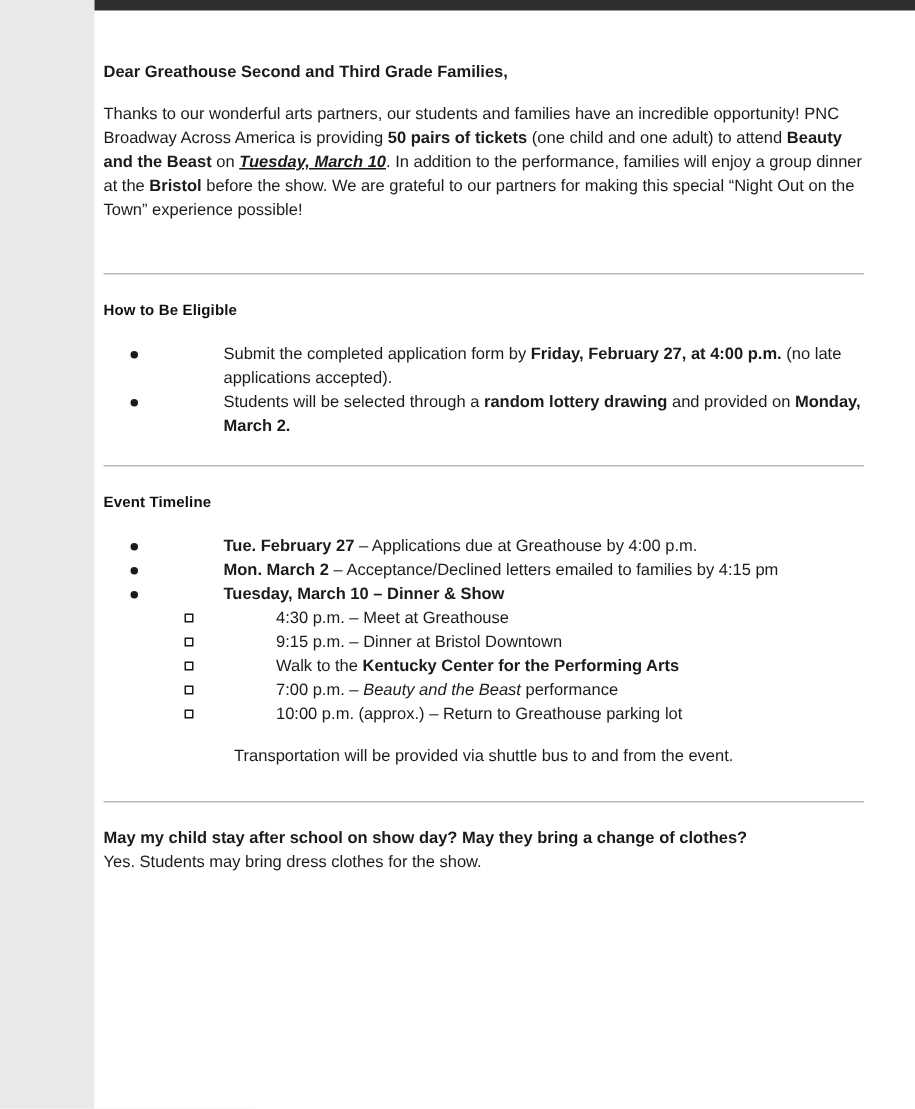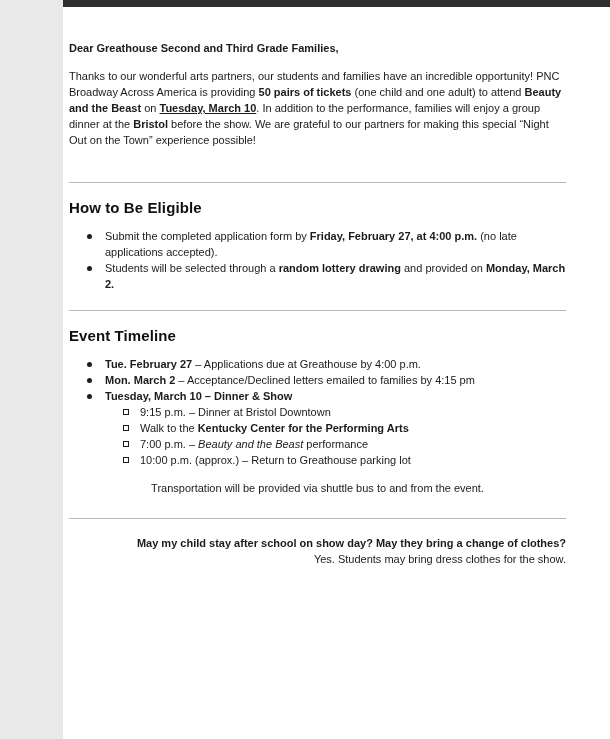--- a/index.html
+++ b/index.html
@@ -16,68 +16,68 @@
     width: 63px; height: 739px;
     background: #e9e9e9;
   }
   .page {
     position: absolute; left: 63px; top: 0;
     width: 547px; height: 739px;
     background: #ffffff;
   }
   .page-top-bar { height: 7px; background: #2e2e2e; }
   .content {
-    padding: 33px 44px 0 6px;
+    padding: 33px 34px 0 6px;
     font-size: 11px;
     line-height: 16px;
   }
   .b { font-weight: bold; }
   .i { font-style: italic; }
-  .u { text-decoration: underline; }
+  .u { text-decoration: underline; font-style: italic; }
   .salutation { margin-bottom: 12px; }
   .para { margin: 0; }
   .rule {
     border: none;
     border-top: 1px solid #b9b9b9;
     height: 0;
   }
   .mt34 { margin-top: 34px; }
   .mt18 { margin-top: 18px; }
   .mt22 { margin-top: 22px; }
   .section-title {
-    font-size: 15px;
+    font-size: 10px;
     line-height: 22px;
     font-weight: bold;
     color: #111111;
     margin-top: 14px;
     letter-spacing: 0.1px;
   }
   .lead { margin-top: 11px; }
   .list { margin-top: 9px; }
-  .li { display: flex; align-items: flex-start; }
+  .li { display: flex; align-items: flex-start; gap: 44px; }
   .li-text { flex: 1 1 auto; }
   .l1 { padding-left: 18px; }
   .l1 .marker {
     flex: 0 0 auto;
     width: 5px; height: 5px;
     border-radius: 50%;
     background: #1b1b1b;
     margin: 6px 13px 0 0;
   }
   .l2 { padding-left: 54px; }
   .l2 .marker {
     flex: 0 0 auto;
     width: 6px; height: 6px;
     border: 1px solid #1b1b1b;
     background: transparent;
     margin: 5px 11px 0 0;
   }
   .note { margin-top: 12px; text-align: center; }
-  .faq-question { margin-top: 16px; font-weight: bold; text-align: right; }
-  .faq-answer { margin-top: 0; text-align: right; }
+  .faq-question { margin-top: 16px; font-weight: bold; }
+  .faq-answer { margin-top: 0; }
 </style>
 </head>
 <body>
 
 <div class="left-margin"></div>
 
 <div class="page">
   <div class="page-top-bar"></div>
 
   <div class="content">
@@ -114,20 +114,24 @@
       <div class="li l1">
         <span class="marker"></span>
         <span class="li-text"><span class="b">Mon. March 2</span><span> – Acceptance/Declined letters emailed to families by 4:15 pm</span></span>
       </div>
       <div class="li l1">
         <span class="marker"></span>
         <span class="li-text"><span class="b">Tuesday, March 10 – Dinner &amp; Show</span></span>
       </div>
       <div class="li l2">
         <span class="marker"></span>
+        <span class="li-text"><span>4:30 p.m. – Meet at Greathouse</span></span>
+      </div>
+      <div class="li l2">
+        <span class="marker"></span>
         <span class="li-text"><span>9:15 p.m. – Dinner at Bristol Downtown</span></span>
       </div>
       <div class="li l2">
         <span class="marker"></span>
         <span class="li-text"><span>Walk to the </span><span class="b">Kentucky Center for the Performing Arts</span></span>
       </div>
       <div class="li l2">
         <span class="marker"></span>
         <span class="li-text"><span>7:00 p.m. – </span><span class="i">Beauty and the Beast</span><span> performance</span></span>
       </div>

